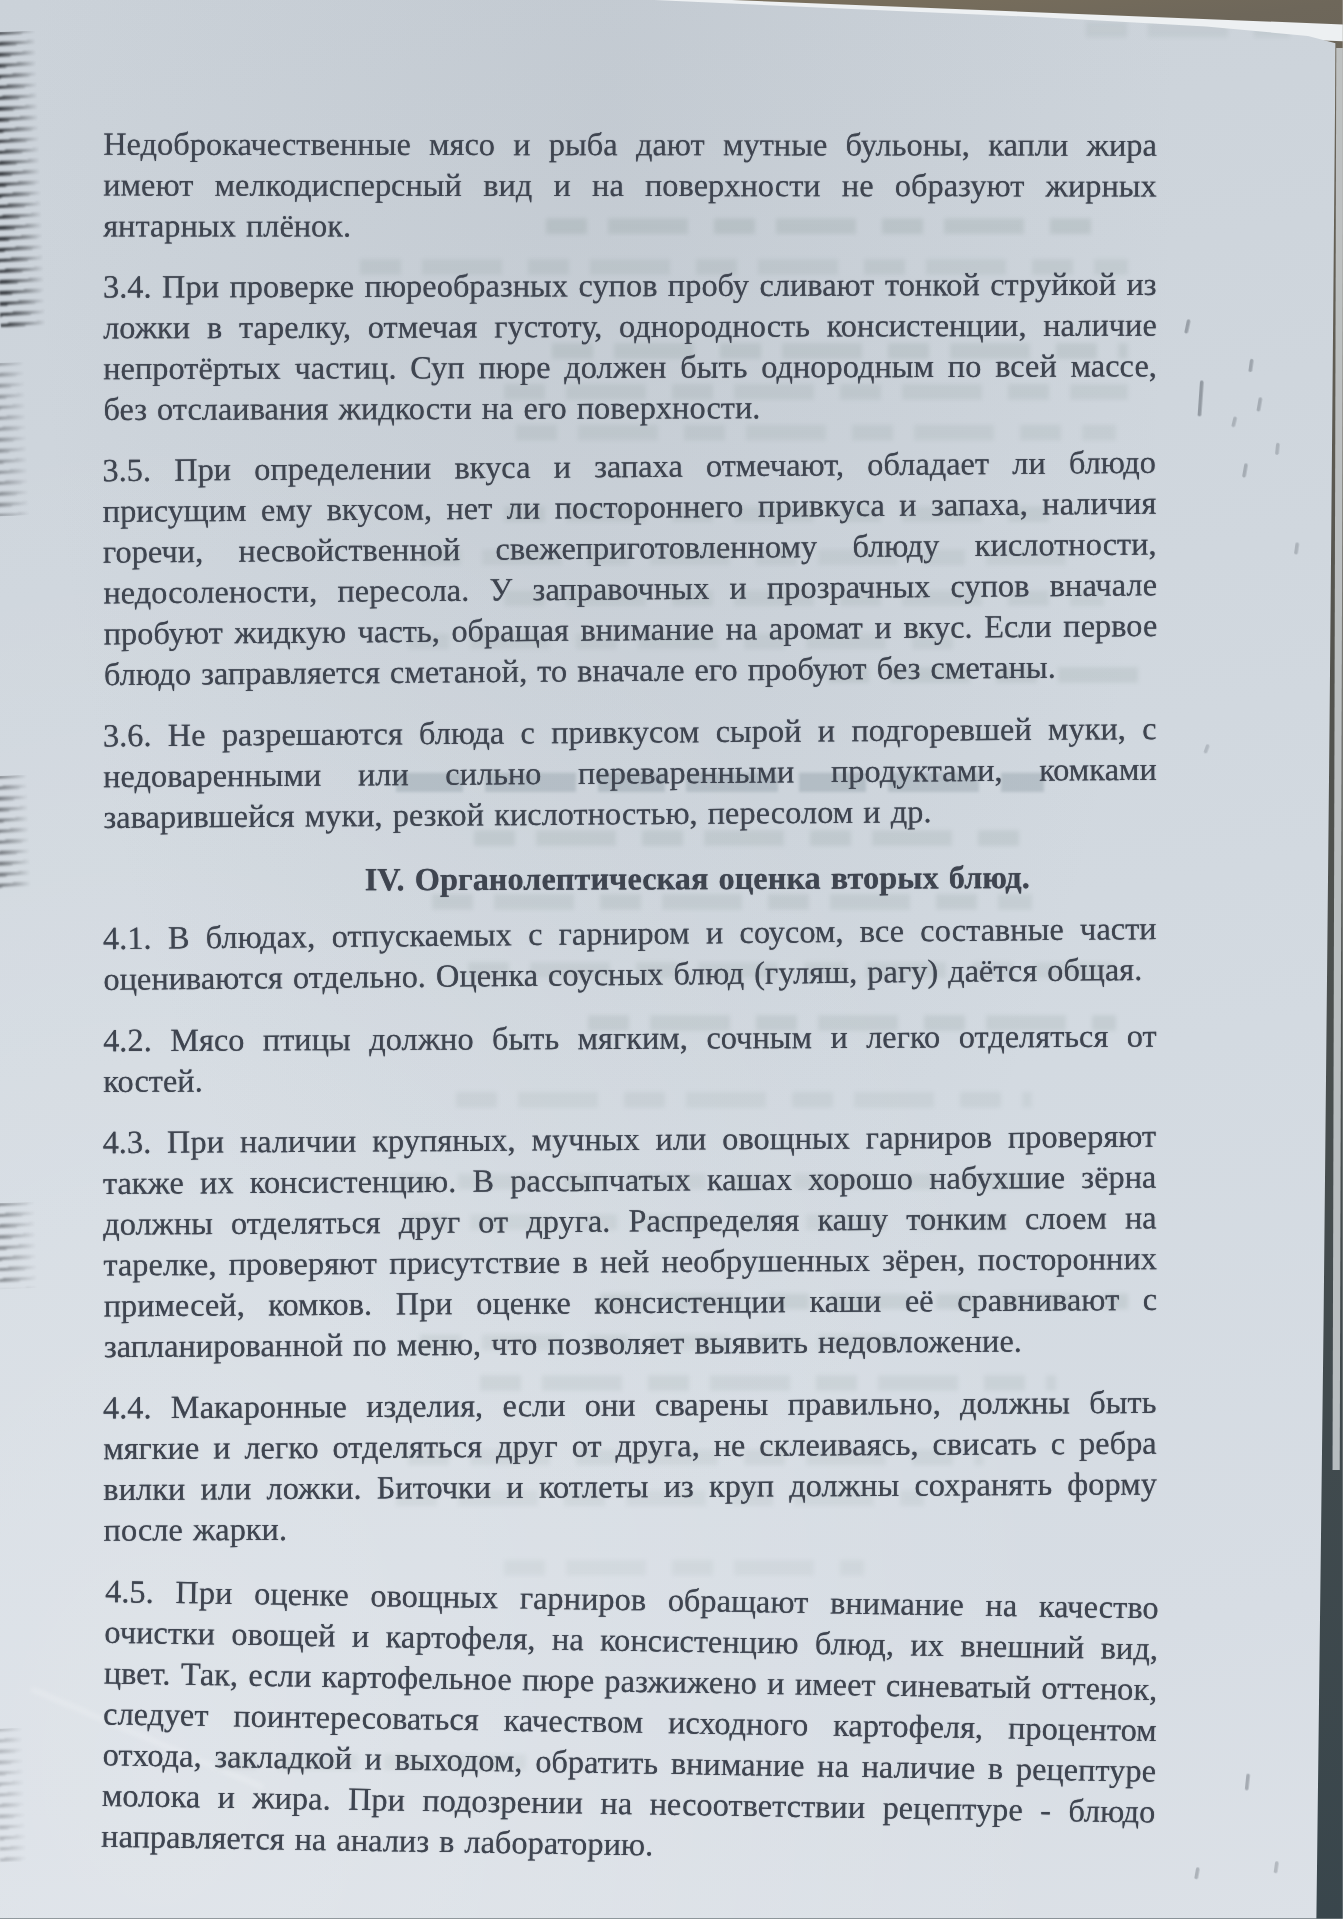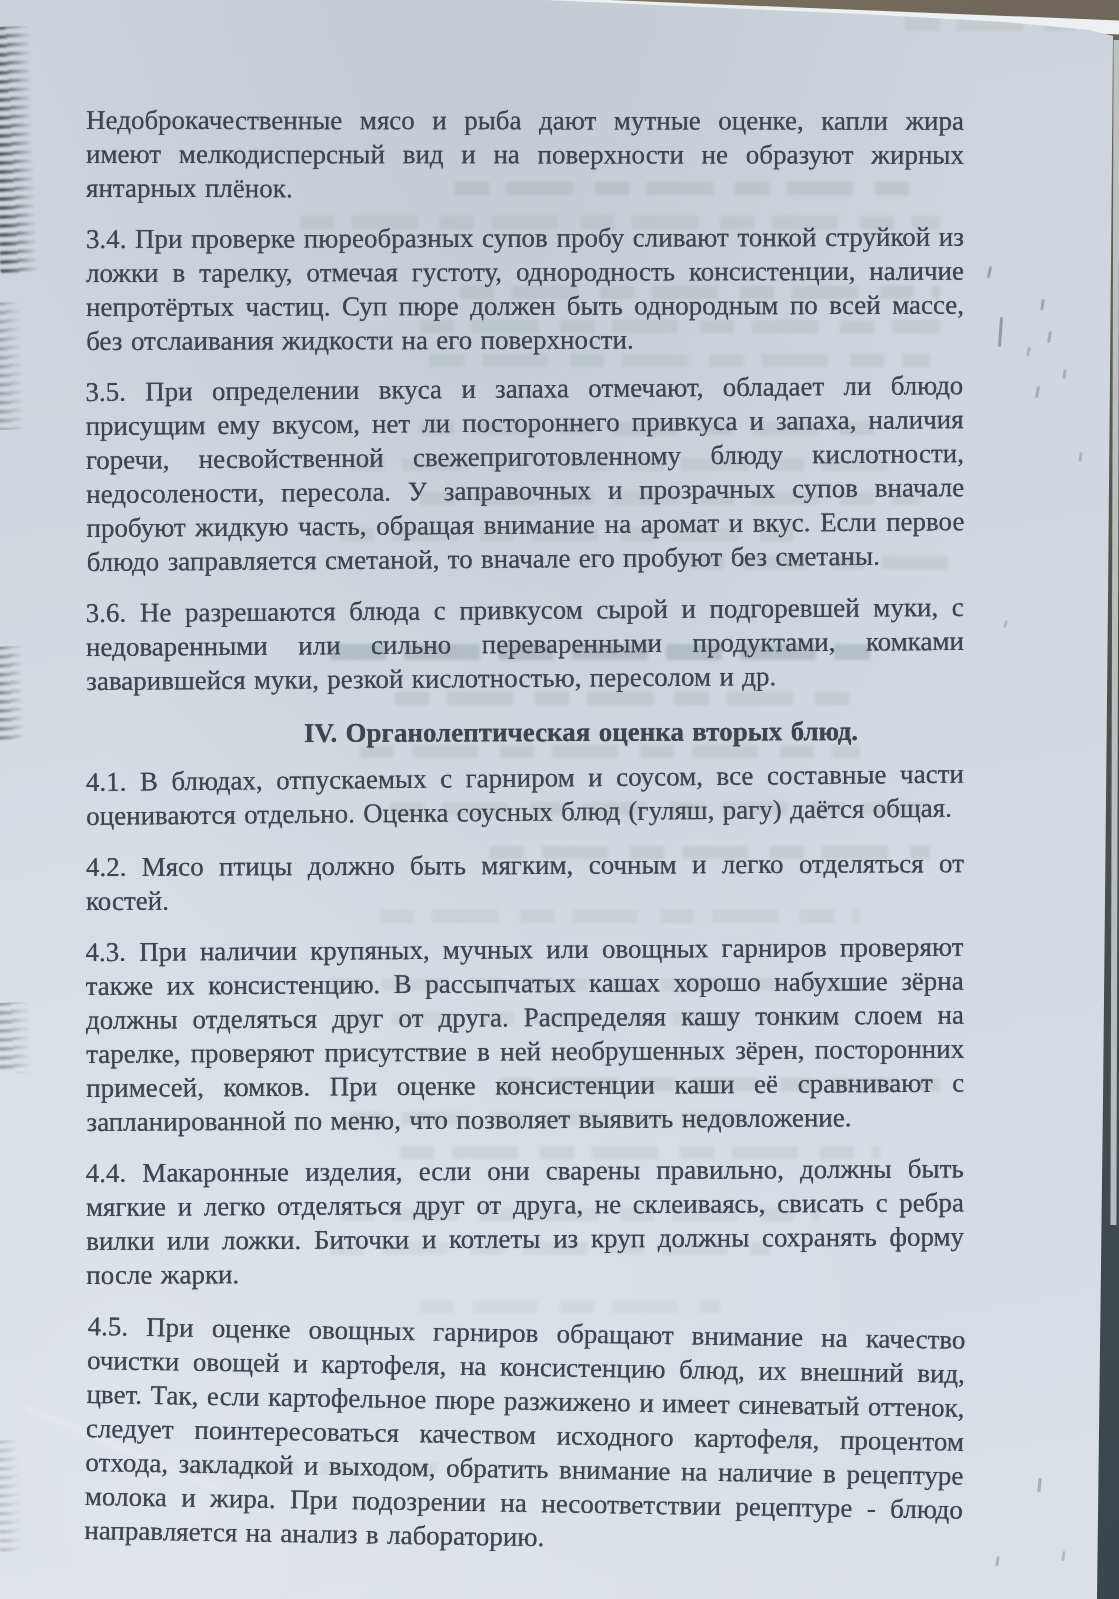--- a/index.html
+++ b/index.html
@@ -136,21 +136,21 @@
     <div class="tick" style="left:1079px;top:452px;height:10px;opacity:.3;transform:rotate(8deg)"></div>
     <div class="tick" style="left:1004px;top:620px;height:8px;opacity:.25;transform:rotate(20deg)"></div>
     <div class="tick" style="left:1038px;top:1478px;height:14px;opacity:.4;transform:rotate(6deg)"></div>
     <div class="tick" style="left:996px;top:1556px;height:10px;opacity:.35;transform:rotate(10deg)"></div>
     <div class="tick" style="left:1062px;top:1551px;height:10px;opacity:.3;transform:rotate(8deg)"></div>
   </div>
 
   <div class="crease"></div>
 
   <div class="content">
-    <p class="para r0">Недоброкачественные мясо и рыба дают мутные оценке, капли жира имеют мелкодисперсный вид и на поверхности не образуют жирных янтарных плёнок.</p>
+    <p class="para r0">Недоброкачественные мясо и рыба дают мутные бульоны, капли жира имеют мелкодисперсный вид и на поверхности не образуют жирных янтарных плёнок.</p>
     <p class="para r1">3.4. При проверке пюреобразных супов пробу сливают тонкой струйкой из ложки в тарелку, отмечая густоту, однородность консистенции, наличие непротёртых частиц. Суп пюре должен быть однородным по всей массе, без отслаивания жидкости на его поверхности.</p>
     <p class="para r2">3.5. При определении вкуса и запаха отмечают, обладает ли блюдо присущим ему вкусом, нет ли постороннего привкуса и запаха, наличия горечи, несвойственной свежеприготовленному блюду кислотности, недосолености, пересола. У заправочных и прозрачных супов вначале пробуют жидкую часть, обращая внимание на аромат и вкус. Если первое блюдо заправляется сметаной, то вначале его пробуют без сметаны.</p>
     <p class="para r3">3.6. Не разрешаются блюда с привкусом сырой и подгоревшей муки, с недоваренными или сильно переваренными продуктами, комками заварившейся муки, резкой кислотностью, пересолом и др.</p>
     <h2 class="heading">IV. Органолептическая оценка вторых блюд.</h2>
     <p class="para r5">4.1. В блюдах, отпускаемых с гарниром и соусом, все составные части оцениваются отдельно. Оценка соусных блюд (гуляш, рагу) даётся общая.</p>
     <p class="para r6">4.2. Мясо птицы должно быть мягким, сочным и легко отделяться от костей.</p>
     <p class="para r7">4.3. При наличии крупяных, мучных или овощных гарниров проверяют также их консистенцию. В рассыпчатых кашах хорошо набухшие зёрна должны отделяться друг от друга. Распределяя кашу тонким слоем на тарелке, проверяют присутствие в ней необрушенных зёрен, посторонних примесей, комков. При оценке консистенции каши её сравнивают с запланированной по меню, что позволяет выявить недовложение.</p>
     <p class="para r8">4.4. Макаронные изделия, если они сварены правильно, должны быть мягкие и легко отделяться друг от друга, не склеиваясь, свисать с ребра вилки или ложки. Биточки и котлеты из круп должны сохранять форму после жарки.</p>
     <p class="para r9">4.5. При оценке овощных гарниров обращают внимание на качество очистки овощей и картофеля, на консистенцию блюд, их внешний вид, цвет. Так, если картофельное пюре разжижено и имеет синеватый оттенок, следует поинтересоваться качеством исходного картофеля, процентом отхода, закладкой и выходом, обратить внимание на наличие в рецептуре молока и жира. При подозрении на несоответствии рецептуре - блюдо направляется на анализ в лабораторию.</p>
   </div>

